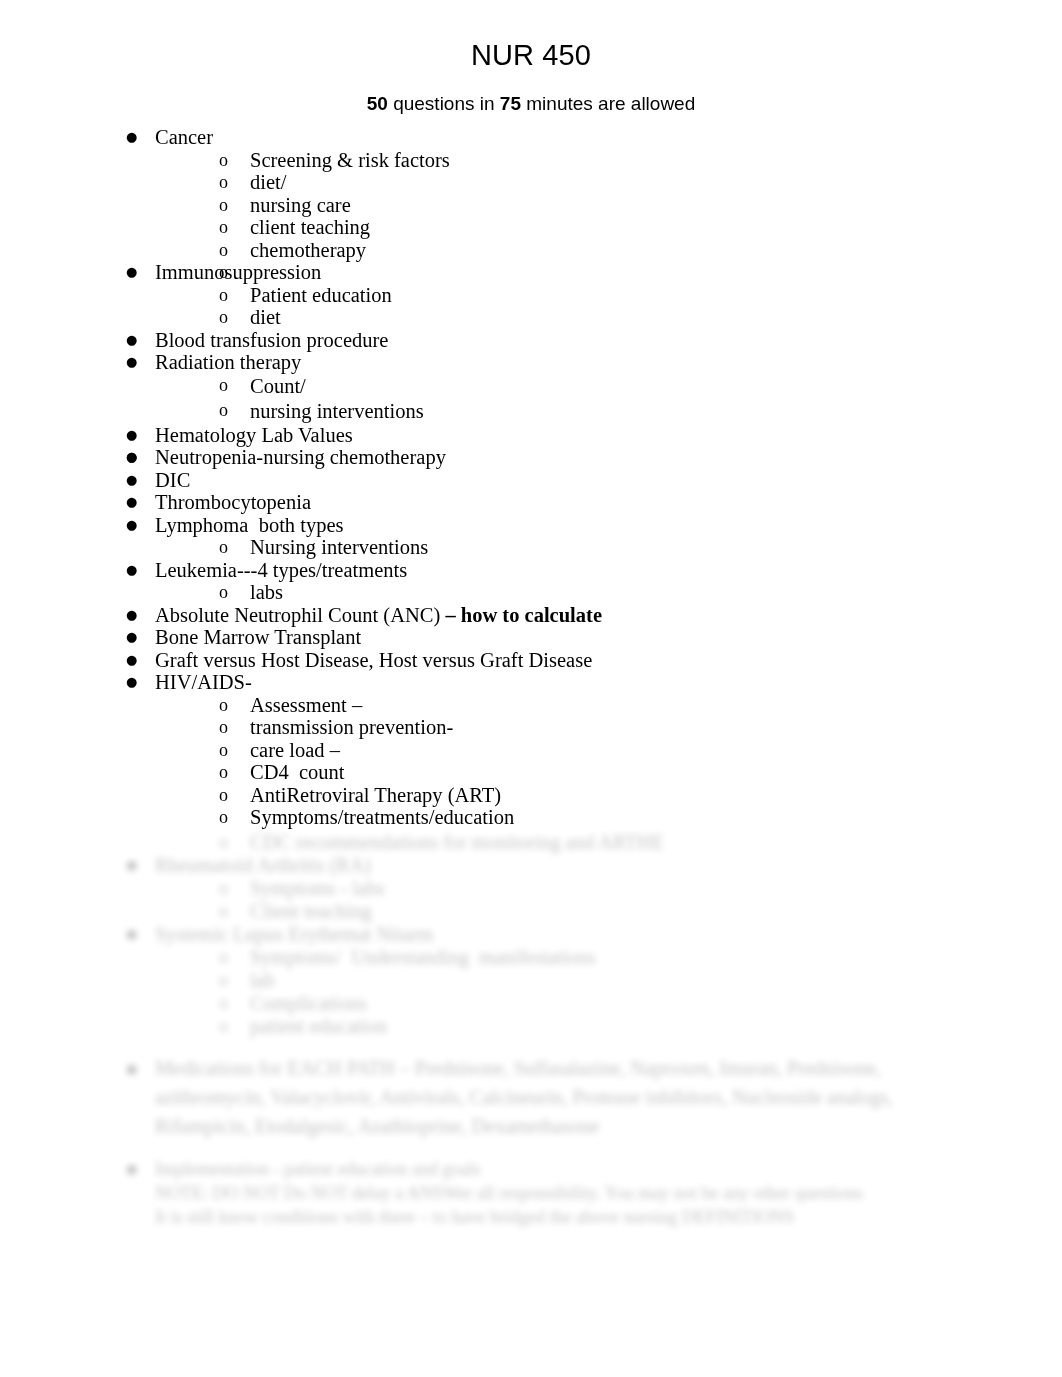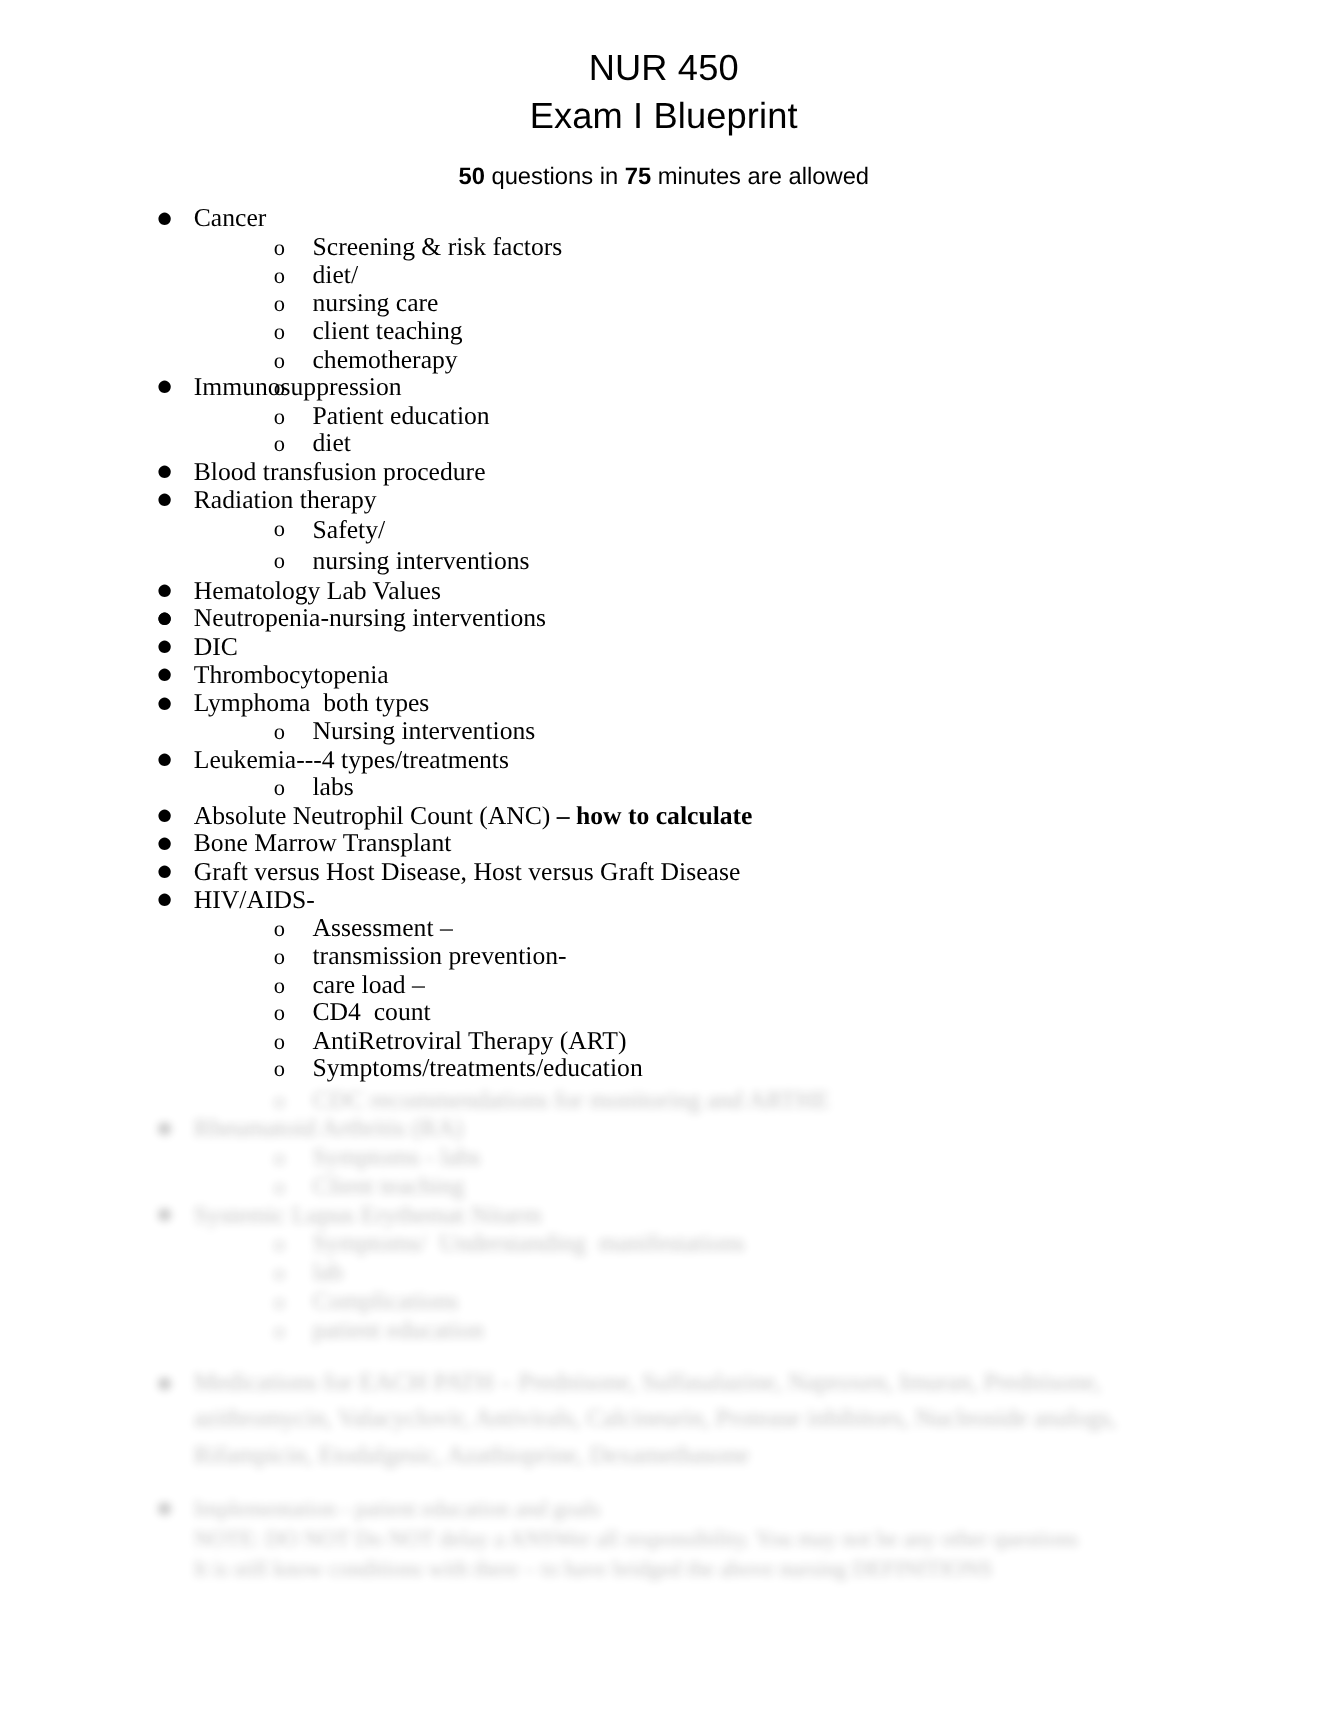--- a/index.html
+++ b/index.html
@@ -130,43 +130,42 @@
   }
   .gap { height: 14px; }
 </style>
 </head>
 <body>
 
 <div class="page">
 
   <div class="doc-header">
     <div class="doc-title-line">NUR 450</div>
-    <div class="doc-title-line">Exam I Blueprint</div>
     <div class="doc-subtitle"><b>50</b><span> questions in </span><b>75</b><span> minutes are allowed</span></div>
   </div>
 
   <div class="body-block">
     <ul class="outline" id="outline-root">
         <li class="lvl1"><span class="marker">●</span><span class="txt">Cancer</span></li>
         <li class="lvl2"><span class="marker">o</span><span class="txt">Screening &amp; risk factors</span></li>
         <li class="lvl2"><span class="marker">o</span><span class="txt">diet/</span></li>
         <li class="lvl2"><span class="marker">o</span><span class="txt">nursing care</span></li>
         <li class="lvl2"><span class="marker">o</span><span class="txt">client teaching</span></li>
         <li class="lvl2"><span class="marker">o</span><span class="txt">chemotherapy</span></li>
         <li class="lvl2"><span class="marker">o</span></li>
         <li class="lvl1"><span class="marker">●</span><span class="txt">Immunosuppression</span></li>
         <li class="lvl2"><span class="marker">o</span><span class="txt">Patient education</span></li>
         <li class="lvl2"><span class="marker">o</span><span class="txt">diet</span></li>
         <li class="lvl1"><span class="marker">●</span><span class="txt">Blood transfusion procedure</span></li>
         <li class="lvl1"><span class="marker">●</span><span class="txt">Radiation therapy</span></li>
-        <li class="lvl2 sp-lvl2"><span class="marker">o</span><span class="txt">Safety/</span></li>
+        <li class="lvl2 sp-lvl2"><span class="marker">o</span><span class="txt">Count/</span></li>
         <li class="lvl2 sp-lvl2"><span class="marker">o</span><span class="txt">nursing interventions</span></li>
         <li class="lvl1"><span class="marker">●</span><span class="txt">Hematology Lab Values</span></li>
         <li class="lvl1"><span class="marker">●</span></li>
-        <li class="lvl1"><span class="marker">●</span><span class="txt">Neutropenia-nursing interventions</span></li>
+        <li class="lvl1"><span class="marker">●</span><span class="txt">Neutropenia-nursing chemotherapy</span></li>
         <li class="lvl1"><span class="marker">●</span><span class="txt">DIC</span></li>
         <li class="lvl1"><span class="marker">●</span><span class="txt">Thrombocytopenia</span></li>
         <li class="lvl1"><span class="marker">●</span><span class="txt">Lymphoma  both types</span></li>
         <li class="lvl2"><span class="marker">o</span><span class="txt">Nursing interventions</span></li>
         <li class="lvl1"><span class="marker">●</span><span class="txt">Leukemia---4 types/treatments</span></li>
         <li class="lvl2"><span class="marker">o</span><span class="txt">labs</span></li>
         <li class="lvl1"><span class="marker">●</span><span class="txt">Absolute Neutrophil Count (ANC) </span><span class="txt b">– how to calculate</span></li>
         <li class="lvl1"><span class="marker">●</span><span class="txt">Bone Marrow Transplant</span></li>
         <li class="lvl1"><span class="marker">●</span><span class="txt">Graft versus Host Disease, Host versus Graft Disease</span></li>
         <li class="lvl1"><span class="marker">●</span><span class="txt">HIV/AIDS-</span></li>

